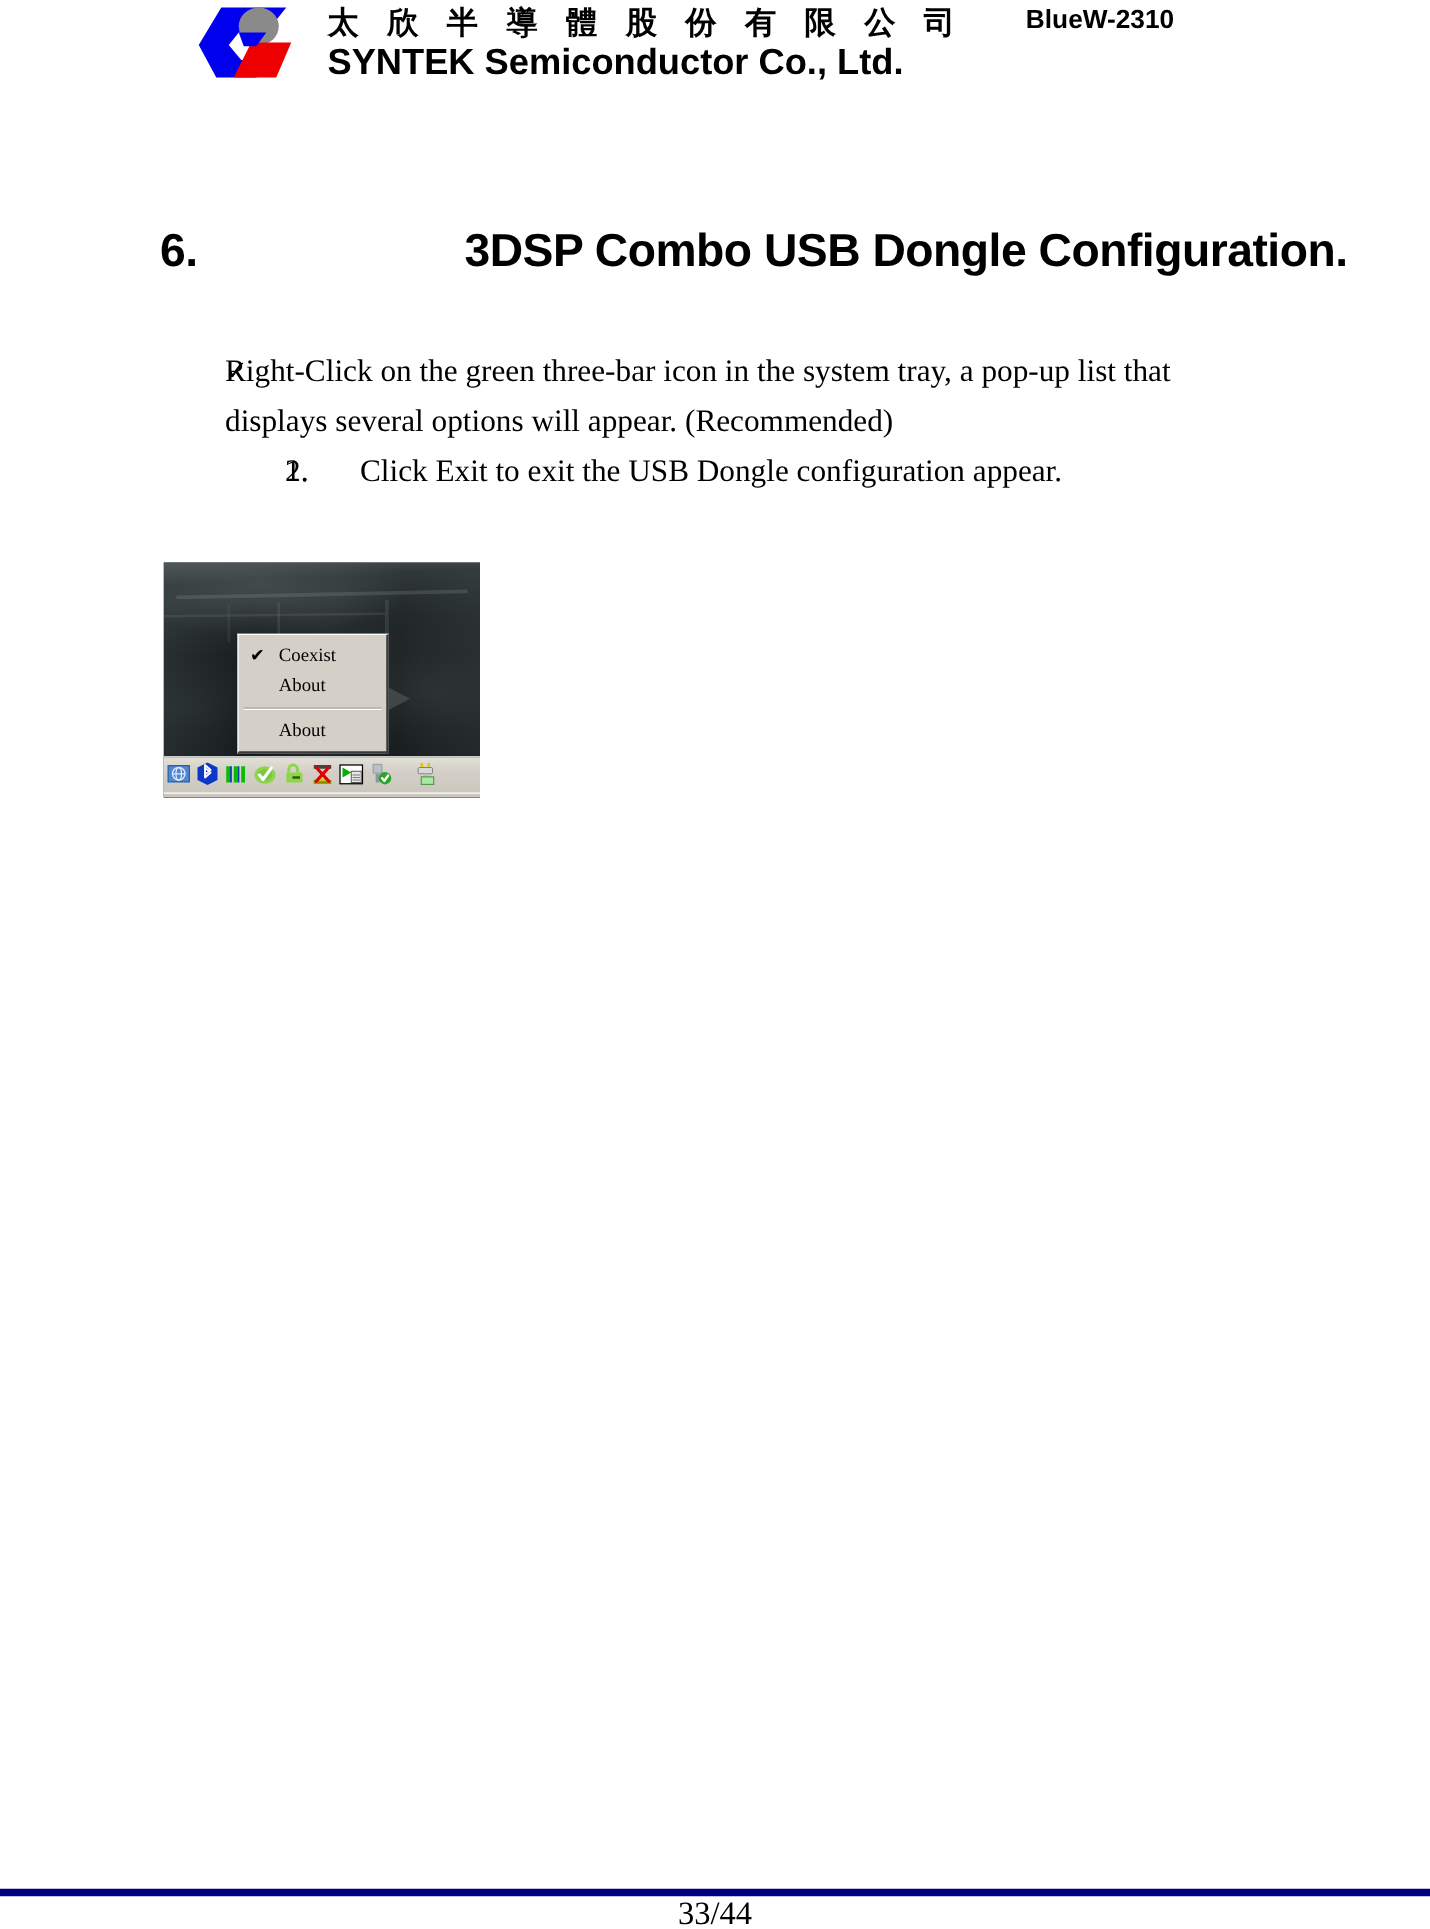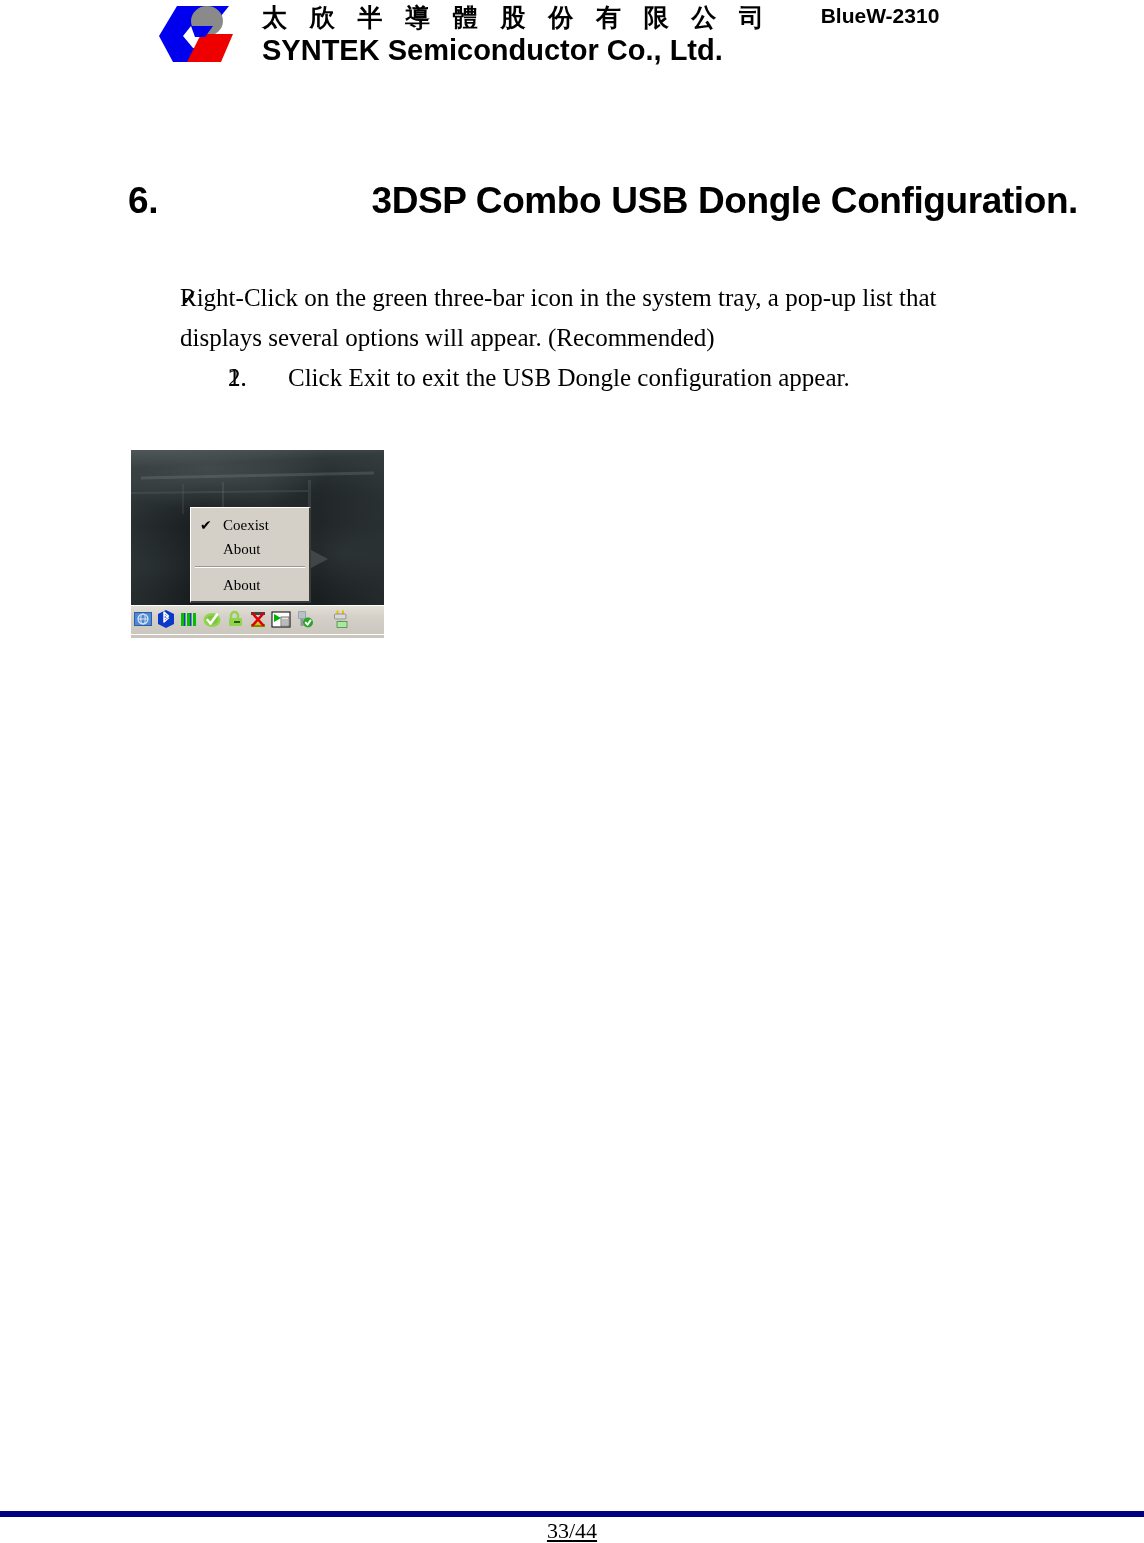--- a/index.html
+++ b/index.html
@@ -266,24 +266,23 @@
     width: 1144px;
     height: 6px;
     background: #000080;
   }
   .footer-page {
     position: absolute;
     left: 0;
     top: 1518px;
     width: 1144px;
     text-align: center;
-    font-size: 22px;
+    font-size: 26px;
     line-height: 26px;
     color: #000;
-    text-decoration: underline;
   }
 </style>
 </head>
 <body>
 
 <div class="page-header">
 
   <div class="logo-mark">
     <svg width="84" height="64" viewBox="0 0 84 64" xmlns="http://www.w3.org/2000/svg">
       <polygon points="20,2 72,2 56,22 34,22 26,32 36,44 60,44 48,58 16,58 2,32" fill="#0000ee"></polygon>

